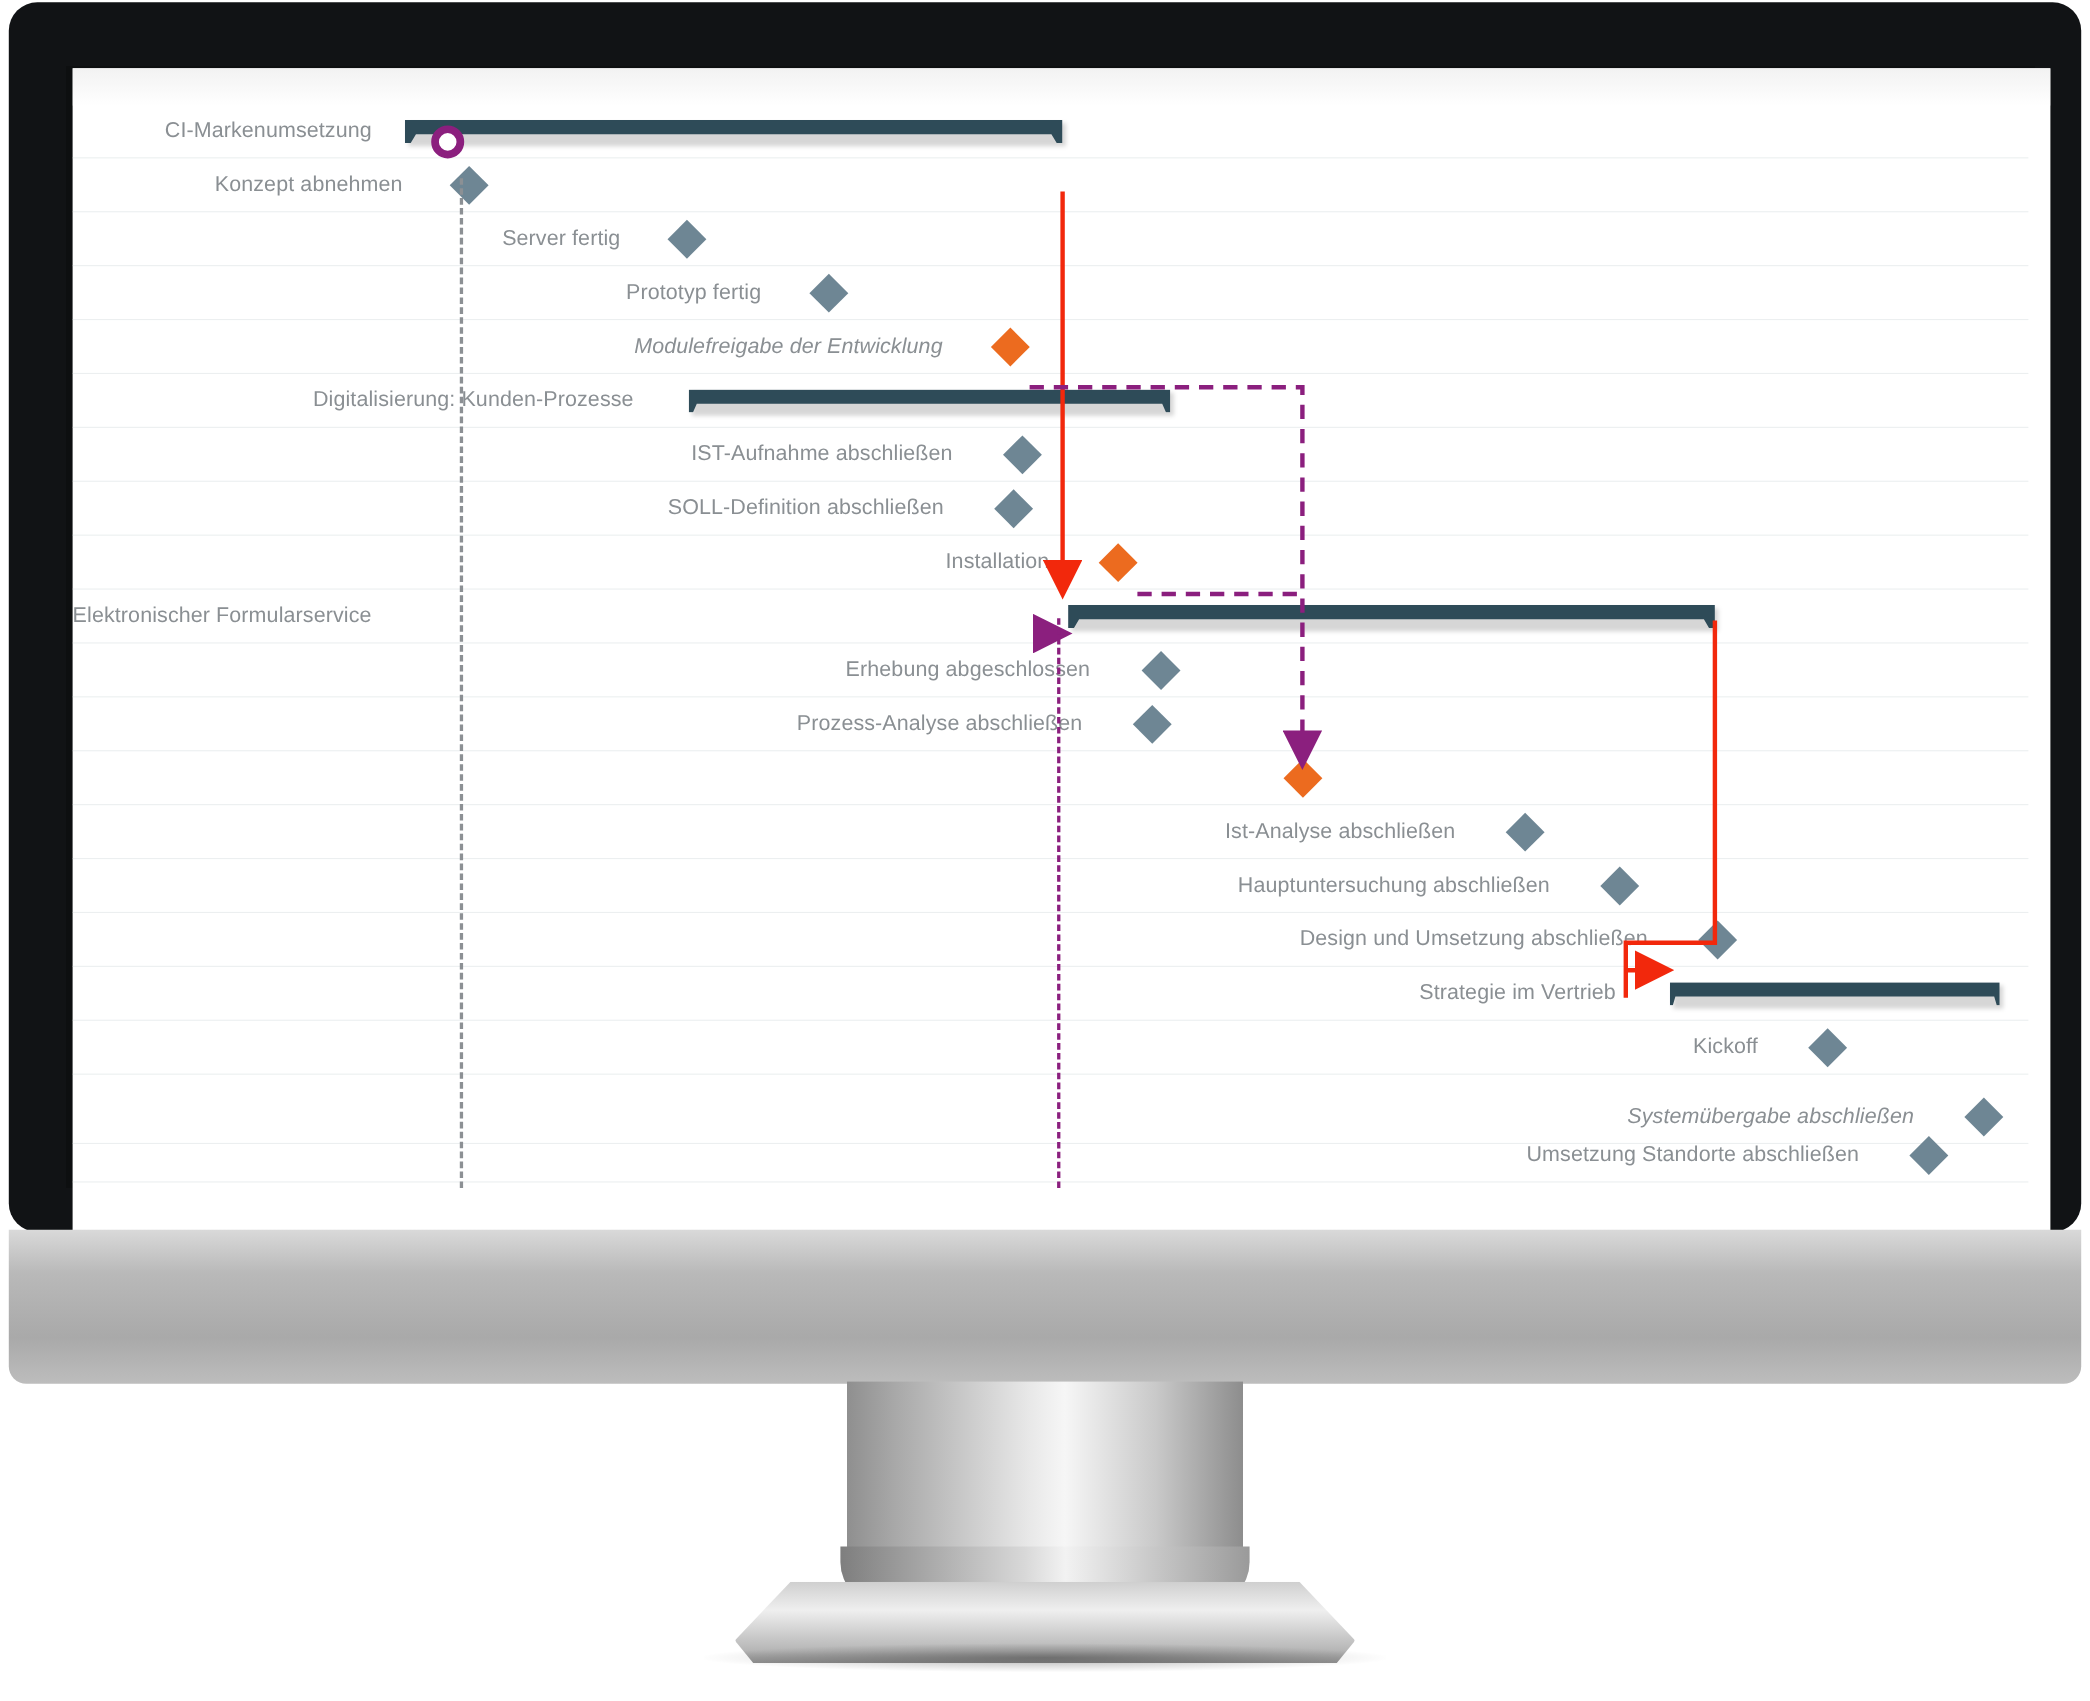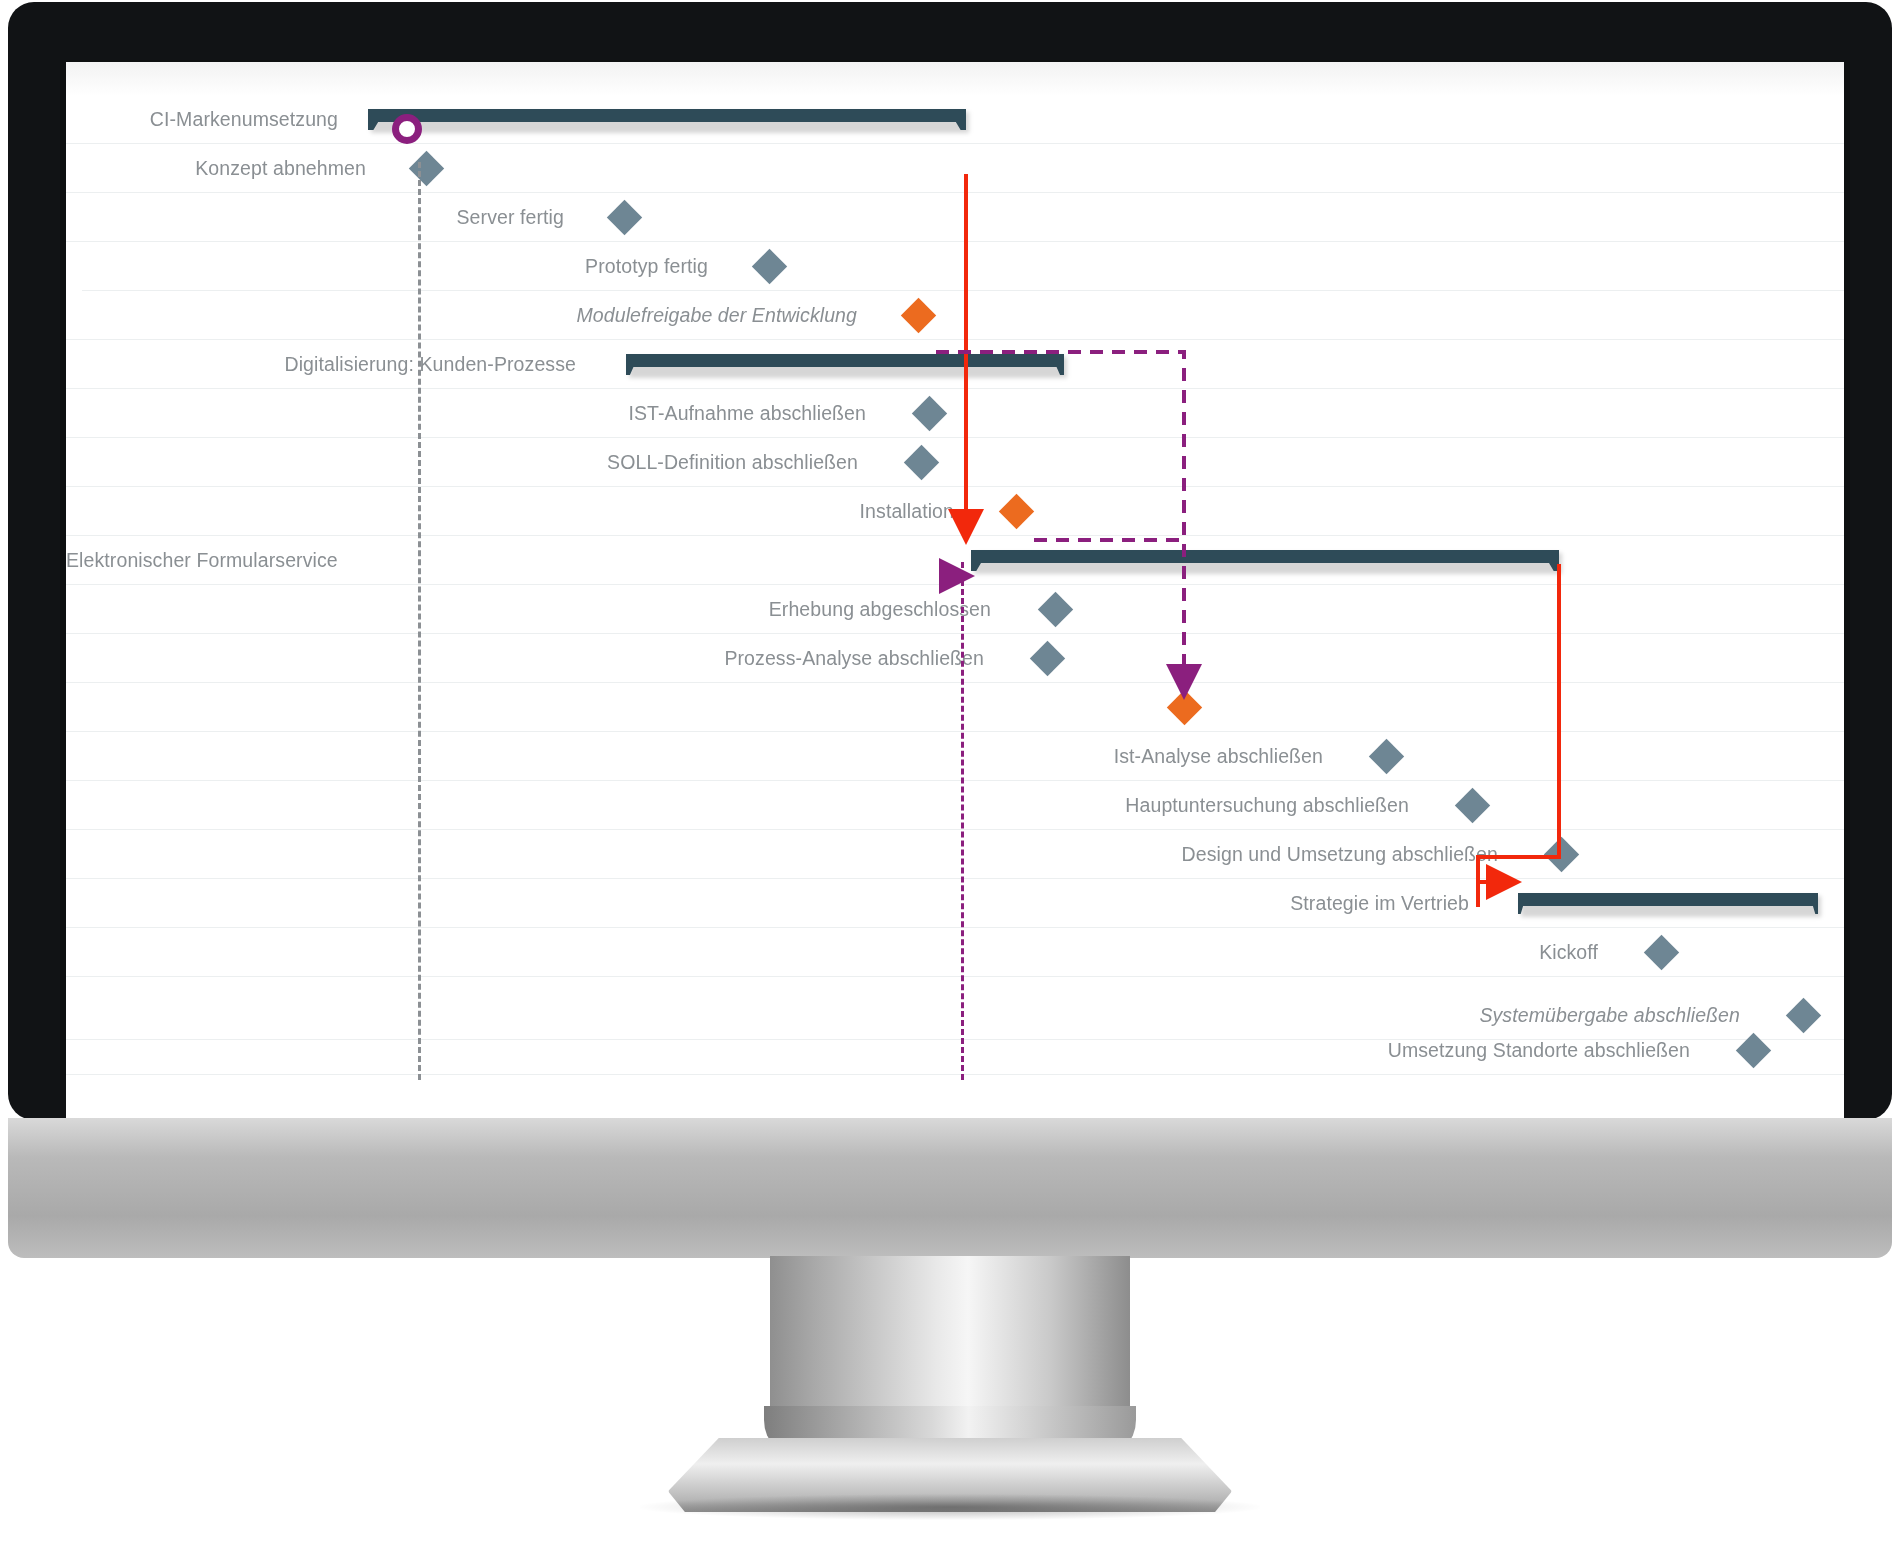--- a/index.html
+++ b/index.html
@@ -5,21 +5,21 @@
   html,body{margin:0;padding:0;background:#ffffff;}
   body{width:1900px;height:1546px;position:relative;overflow:hidden;
        font-family:"Liberation Sans","DejaVu Sans",sans-serif;}
 
   
   #monitor-frame{position:absolute;left:8px;top:2px;width:1884px;height:1118px;
       background:#111315;border-radius:26px;}
   #monitor-bezel-inner{position:absolute;left:52px;top:58px;width:1790px;height:1020px;
       background:#0d0f10;}
   #screen{position:absolute;left:58px;top:60px;width:1778px;height:1184px;
-      background:#ffffff;overflow:hidden;}
+      background:#ffffff;overflow:hidden;padding-left:20px;}
   #screen-topfade{position:absolute;left:0;top:0;width:100%;height:34px;
       background:linear-gradient(#f2f2f2,#ffffff);}
 
   #monitor-chin{position:absolute;left:8px;top:1118px;width:1884px;height:140px;
       background:linear-gradient(180deg,#d9d9d9 0%,#b9b9b9 28%,#a9a9a9 70%,#bdbdbd 100%);
       border-bottom-left-radius:16px;border-bottom-right-radius:16px;}
   #monitor-neck{position:absolute;left:770px;top:1256px;width:360px;height:200px;
       background:linear-gradient(90deg,#8f8f8f 0%,#a8a8a8 12%,#e8e8e8 46%,#f6f6f6 55%,#c9c9c9 78%,#8d8d8d 100%);}
   #monitor-neck:after{content:"";position:absolute;left:-6px;top:150px;width:372px;height:54px;
       background:linear-gradient(90deg,#7e7e7e,#d8d8d8 45%,#f2f2f2 55%,#9a9a9a);
@@ -69,21 +69,21 @@
           <div class="bar" style="left: 302px; width: 598px; top: 14px; background: rgb(46, 75, 88);"></div>
         </div>
         <div class="row" style="top: 82px;">
           <div class="row-label" style="left: 0px; width: 300px; text-align: right;">Konzept abnehmen</div>
           <div class="diamond dia-grey" style="left: 348px; top: 12px; background: rgb(110, 134, 148);"></div>
         </div>
         <div class="row" style="top: 131px;">
           <div class="row-label" style="left: 0px; width: 498px; text-align: right;">Server fertig</div>
           <div class="diamond dia-grey" style="left: 546px; top: 12px; background: rgb(110, 134, 148);"></div>
         </div>
-        <div class="row" style="top: 180px; margin-left: 16px;">
+        <div class="row" style="top: 180px;">
           <div class="row-label" style="left: 0px; width: 626px; text-align: right;">Prototyp fertig</div>
           <div class="diamond dia-grey" style="left: 675px; top: 12px; background: rgb(110, 134, 148);"></div>
         </div>
         <div class="row" style="top: 229px; font-style: italic;">
           <div class="row-label" style="left: 0px; width: 791px; text-align: right;">Modulefreigabe der Entwicklung</div>
           <div class="diamond dia-orange" style="left: 840px; top: 12px; background: rgb(236, 107, 31);"></div>
         </div>
         <div class="row" style="top: 278px;">
           <div class="row-label" style="left: 0px; width: 510px; text-align: right;">Digitalisierung: Kunden-Prozesse</div>
           <div class="bar-shadow" style="left: 563px; width: 438px; top: 17px;"></div>

